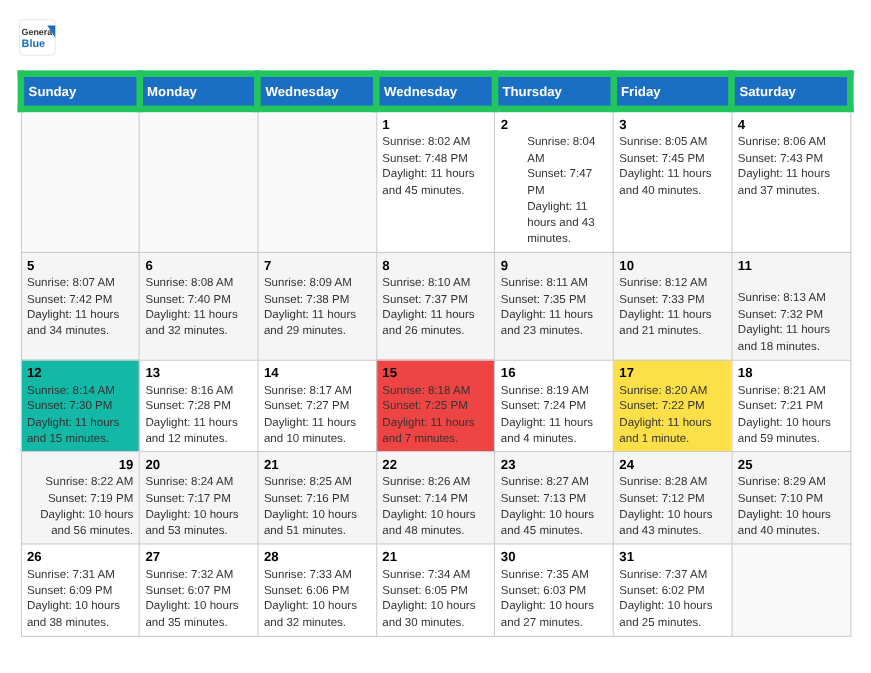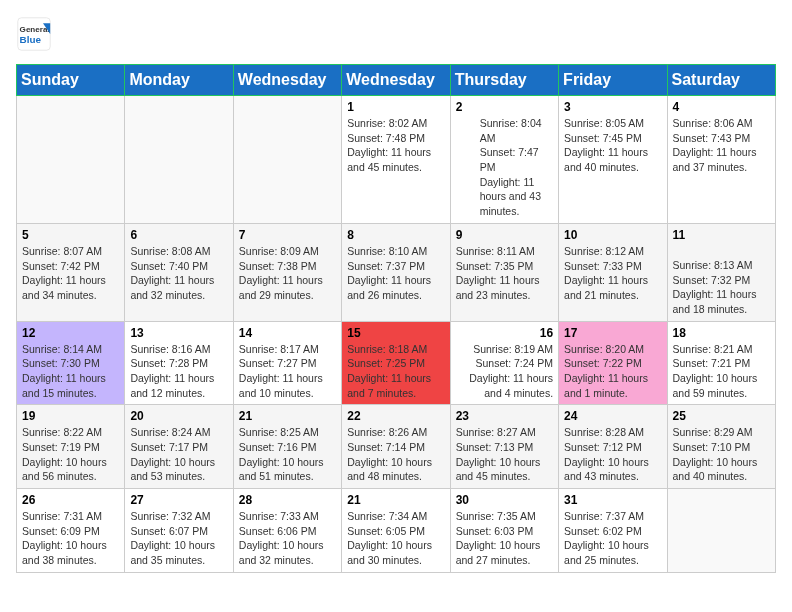--- a/index.html
+++ b/index.html
@@ -40,22 +40,22 @@
     .calendar {
       width: 100%;
       border-collapse: collapse;
       font-size: 10.5px;
     }
     .calendar th {
       background-color: #1a6fc4;
       color: #fff;
       padding: 6px 4px;
       text-align: left;
-      font-size: 16px;
-      border: 1px solid #22c55e;
+      font-size: 12px;
+      border: 6px solid #22c55e;
     }
     .calendar td {
       border: 1px solid #ccc;
       vertical-align: top;
       padding: 4px 5px;
       width: calc(100%/7);
       min-height: 80px;
       background: #fff;
     }
     .calendar tr:nth-child(even) td {
@@ -176,21 +176,21 @@
 Daylight: 11 hours and 21 minutes.</div>
         </td>
         <td style="background-color: rgb(245, 245, 245);">
           <span class="day-number">11</span>
           <div class="day-info" style="white-space: pre-line; margin-top: 16px;">Sunrise: 8:13 AM
 Sunset: 7:32 PM
 Daylight: 11 hours and 18 minutes.</div>
         </td>
       </tr>
       <tr>
-        <td style="background-color: #c4b5fd;">
+        <td style="background-color: #14b8a6;">
           <span class="day-number">12</span>
           <div class="day-info" style="white-space: pre-line;">Sunrise: 8:14 AM
 Sunset: 7:30 PM
 Daylight: 11 hours and 15 minutes.</div>
         </td>
         <td style="background-color: rgb(255, 255, 255);">
           <span class="day-number">13</span>
           <div class="day-info" style="white-space: pre-line;">Sunrise: 8:16 AM
 Sunset: 7:28 PM
 Daylight: 11 hours and 12 minutes.</div>
@@ -200,41 +200,41 @@
           <div class="day-info" style="white-space: pre-line;">Sunrise: 8:17 AM
 Sunset: 7:27 PM
 Daylight: 11 hours and 10 minutes.</div>
         </td>
         <td style="background-color: #ef4444;">
           <span class="day-number">15</span>
           <div class="day-info" style="white-space: pre-line;">Sunrise: 8:18 AM
 Sunset: 7:25 PM
 Daylight: 11 hours and 7 minutes.</div>
         </td>
-        <td style="background-color: rgb(255, 255, 255); text-align: right;">
+        <td style="background-color: rgb(255, 255, 255);">
           <span class="day-number">16</span>
           <div class="day-info" style="white-space: pre-line;">Sunrise: 8:19 AM
 Sunset: 7:24 PM
 Daylight: 11 hours and 4 minutes.</div>
         </td>
-        <td style="background-color: #f9a8d4;">
+        <td style="background-color: #fde047;">
           <span class="day-number">17</span>
           <div class="day-info" style="white-space: pre-line;">Sunrise: 8:20 AM
 Sunset: 7:22 PM
 Daylight: 11 hours and 1 minute.</div>
         </td>
         <td style="background-color: rgb(255, 255, 255);">
           <span class="day-number">18</span>
           <div class="day-info" style="white-space: pre-line;">Sunrise: 8:21 AM
 Sunset: 7:21 PM
 Daylight: 10 hours and 59 minutes.</div>
         </td>
       </tr>
       <tr>
-        <td style="background-color: rgb(245, 245, 245);">
+        <td style="background-color: rgb(245, 245, 245); text-align: right;">
           <span class="day-number">19</span>
           <div class="day-info" style="white-space: pre-line;">Sunrise: 8:22 AM
 Sunset: 7:19 PM
 Daylight: 10 hours and 56 minutes.</div>
         </td>
         <td style="background-color: rgb(245, 245, 245);">
           <span class="day-number">20</span>
           <div class="day-info" style="white-space: pre-line;">Sunrise: 8:24 AM
 Sunset: 7:17 PM
 Daylight: 10 hours and 53 minutes.</div>

